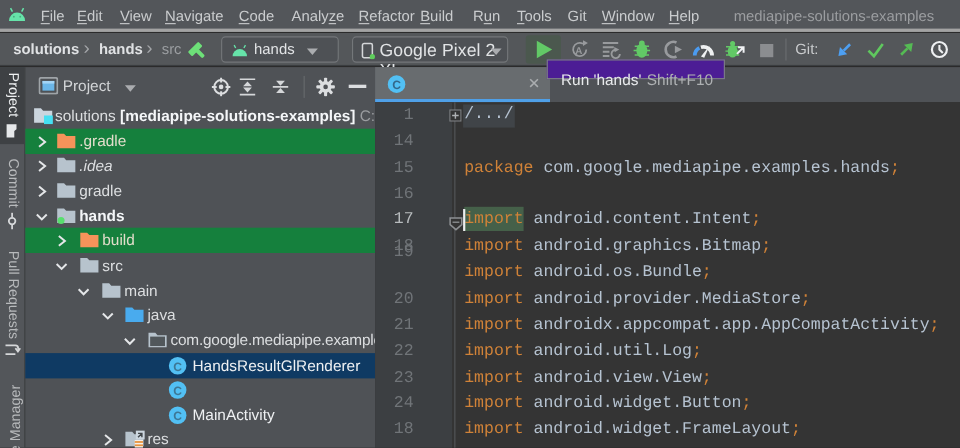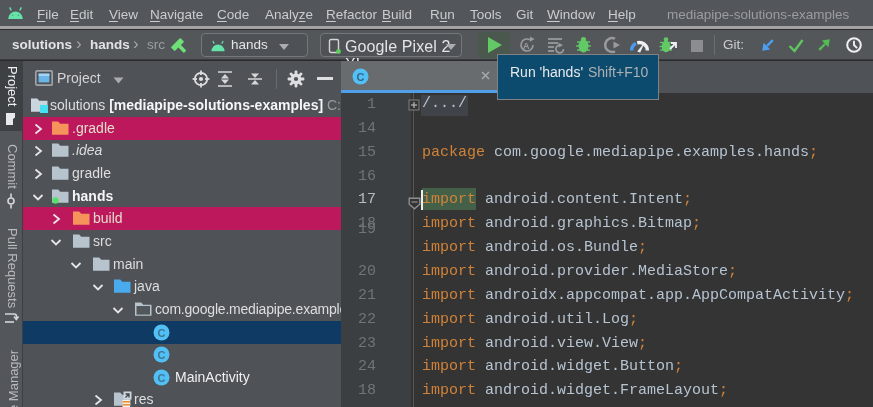--- a/index.html
+++ b/index.html
@@ -13,34 +13,34 @@
   .crumb { position:absolute; top:7px; font-size:13.5px; font-weight:bold; color:#e0e2e4;}
   .tbtxt { position:absolute; top:7px; font-size:13.5px; color:#caccce;}
   .combo { position:absolute; top:3px; height:24px; border:1px solid #74777a; border-radius:4px; background:#4e5155;}
   
   #stripe { left:0; top:61px; width:23px; height:346px; background:#53565a; border-right:1px solid #3d4043;}
   .vlab { position:absolute; font-size:13px; color:#b8babc; white-space:nowrap;}
   
   #panel { left:23px; top:61px; width:318px; height:346px; background:#4f5256; }
   .trow { position:absolute; left:0; width:318px; height:23px; }
   .trow .txt { position:absolute; top:3px; font-size:14px; color:#dcdee0; white-space:nowrap;}
-  .olive { background:#be185d;padding-left:36px; }
+  .olive { background:#15803d;padding-left:36px; }
   .navy { background:#0f3a63; }
   
   #tabbar { left:341px; top:61px; width:532px; height:32px; background:#4f5256;}
   #tab { position:absolute; left:0px; top:0px; width:159px; height:29px; background:#686c6f;}
   #tabline { position:absolute; left:0px; top:29px; width:159px; height:3px; background:#4fa0e8;}
   #editor { left:341px; top:93px; width:532px; height:314px; background:#343434;}
   #gutter { position:absolute; left:0; top:0; width:70px; height:314px; background:#3c3f42;}
   #gutsep { position:absolute; left:72px; top:0; width:1px; height:314px; background:#55585b;}
   .mono { font-family:"Liberation Mono", monospace; }
   .lnum { position:absolute; left:0px; width:35px; text-align:right; font-size:15px; color:#707478;}
   .cline { position:absolute; left:81px; font-size:15px; color:#b6c3d1; white-space:pre;}
   .kw { color:#d08238; }
-  #tooltip { position:absolute; left:497px; top:54px; width:162px; height:46px; background:#0c4a6e;
+  #tooltip { position:absolute; left:497px; top:54px; width:162px; height:18px; background:#4c1d95;
      border:1px solid #7f8284; z-index:40; }
 </style></head>
 <body>
 <div class="abs" id="menubar">
   <svg class="abs" style="left:7px;top:5px" width="17" height="16" viewBox="0 0 17 16">
     <path d="M1.2 14 a7.3 7.6 0 0 1 14.6 0 z" fill="#66e3a9"></path>
     <line x1="4.3" y1="5.5" x2="2.6" y2="2.4" stroke="#66e3a9" stroke-width="1.4"></line>
     <line x1="12.7" y1="5.5" x2="14.4" y2="2.4" stroke="#66e3a9" stroke-width="1.4"></line>
     <circle cx="5.6" cy="10.2" r="0.8" fill="#46a97c"></circle>
       <circle cx="11.4" cy="10.2" r="0.8" fill="#46a97c"></circle>
@@ -330,20 +330,21 @@
             <path d="M1 1.5 h6.2 l2,2.2 h8.3 v11 H1 z" fill="#b7c3cd"></path>
             <rect x="2.5" y="5" width="13.5" height="8.6" fill="#51575b"></rect>
           </svg></span>
         <span class="txt" style="left:132px"><span style="color:#dcdee0;font-weight:normal;letter-spacing:-0.2px;">com.google.mediapipe.examples</span></span>
       </div>
       <div class="trow navy" style="top:227px">
         <span class="abs" style="left:130px;top:3px"><svg width="17" height="17" viewBox="0 0 17 17">
             <circle cx="8.5" cy="8.5" r="8" fill="#52c0f4"></circle>
             <text x="4.5" y="13" font-size="11" font-weight="bold" fill="#3d7795" font-family="Liberation Sans">C</text>
           </svg></span>
+        <span class="txt" style="left:152px"><span style="color:#eef0f2;font-weight:normal;">HandsResultGlRenderer</span></span>
       </div>
       <div class="trow " style="top:249px">
         <span class="abs" style="left:130px;top:3px"><svg width="17" height="17" viewBox="0 0 17 17">
             <circle cx="8.5" cy="8.5" r="8" fill="#52c0f4"></circle>
             <text x="4.5" y="13" font-size="11" font-weight="bold" fill="#3d7795" font-family="Liberation Sans">C</text>
           </svg></span>
       </div>
       <div class="trow " style="top:272px">
         <span class="abs" style="left:130px;top:3px"><svg width="17" height="17" viewBox="0 0 17 17">
             <circle cx="8.5" cy="8.5" r="8" fill="#52c0f4"></circle>

